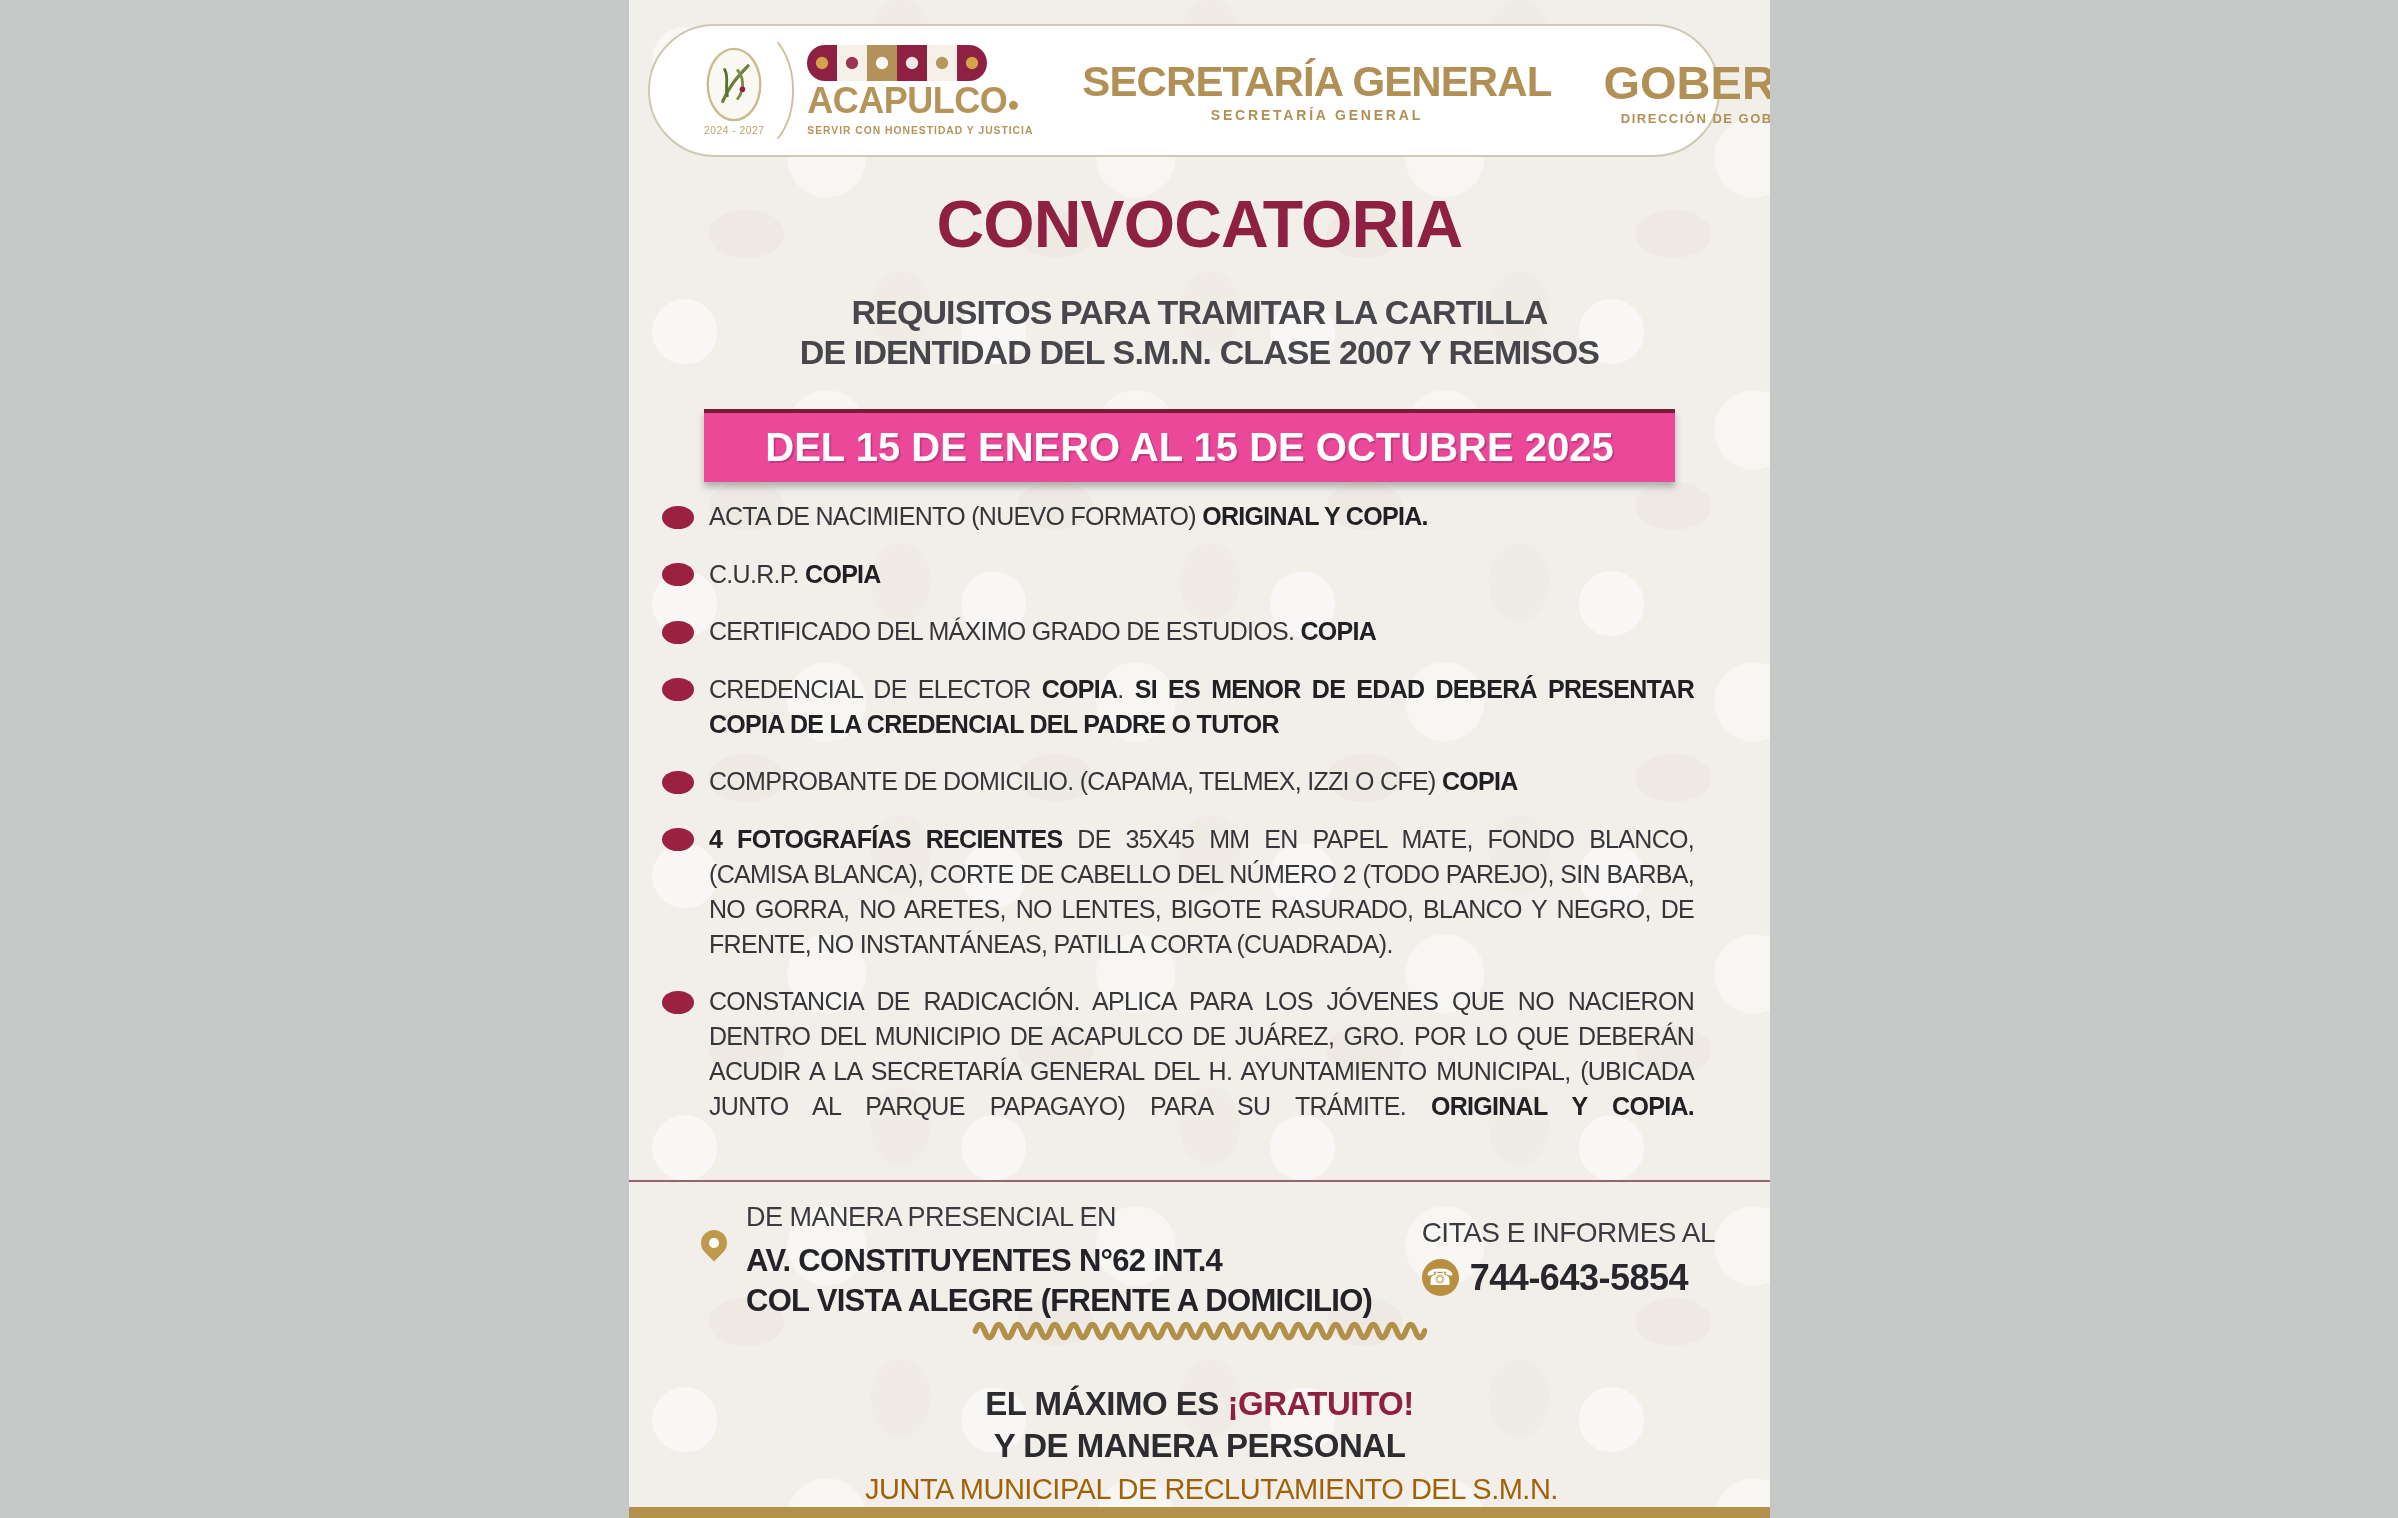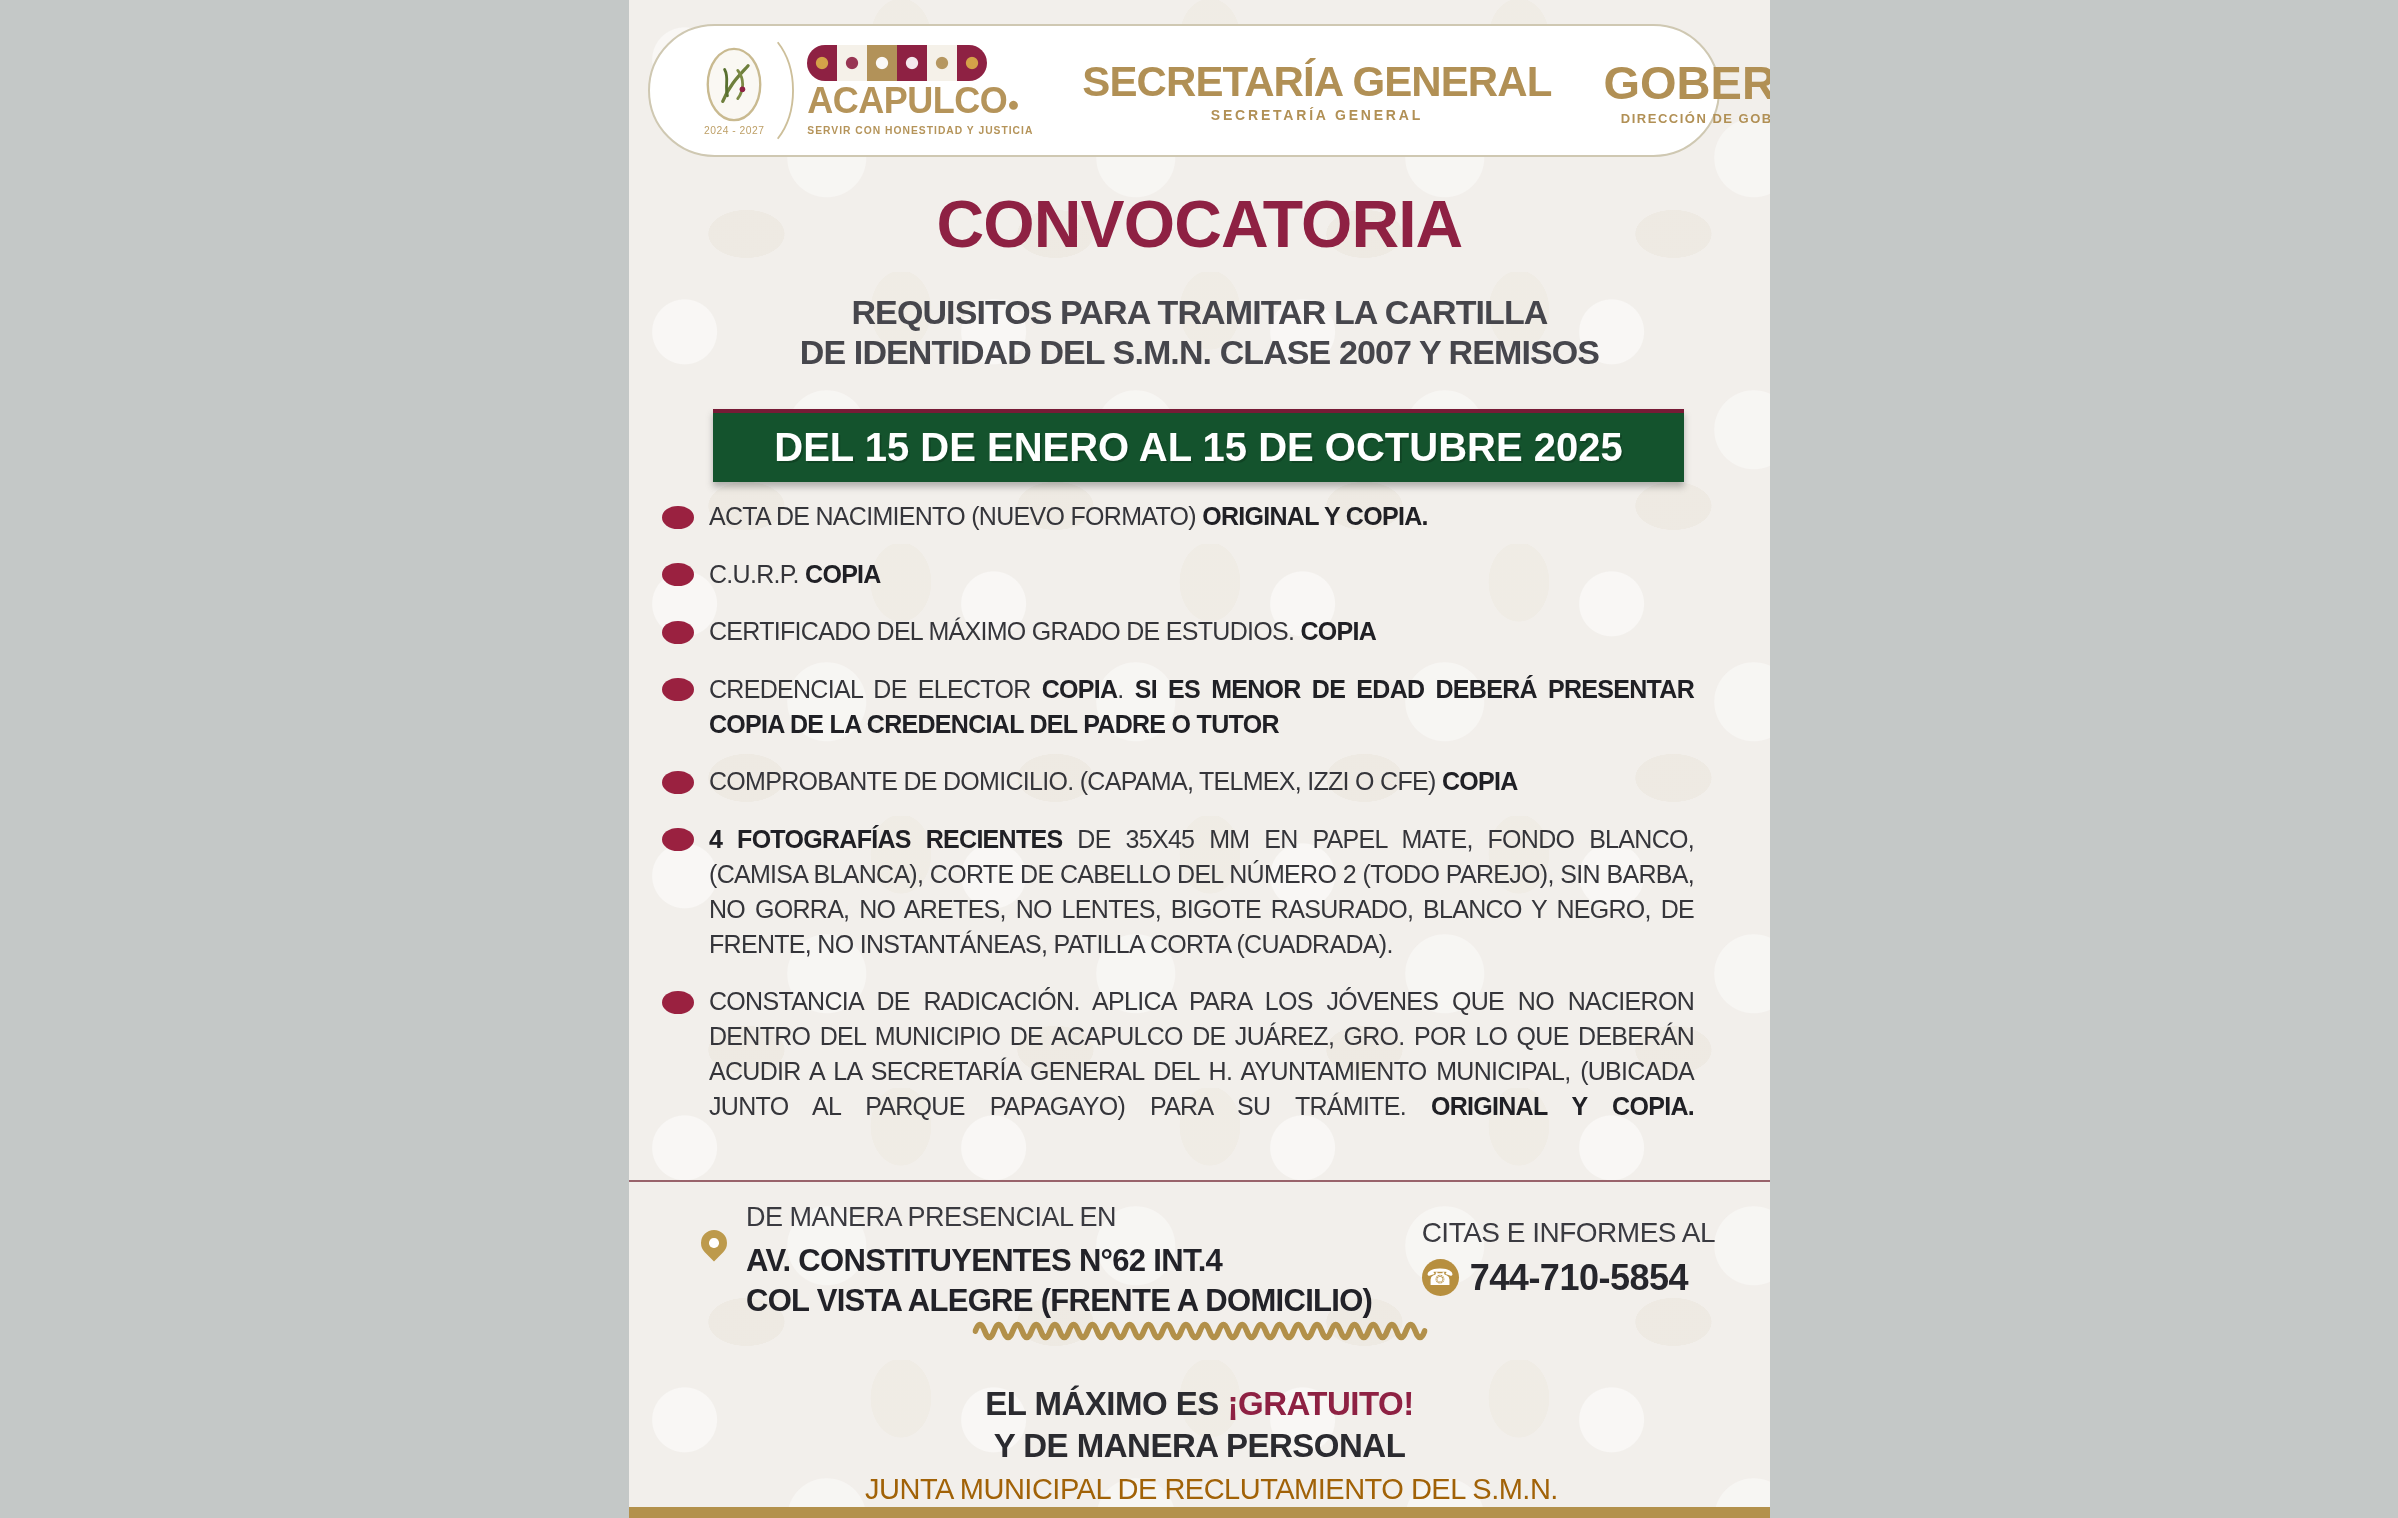--- a/index.html
+++ b/index.html
@@ -40,21 +40,21 @@
   .secretaria-sub{font-size:14px;font-weight:bold;color:#b19055;letter-spacing:2.8px;margin-top:1.9px;}
   .gobernacion-block{text-align:center;flex:0 0 auto;}
   .gobernacion-title{font-size:47px;font-weight:bold;color:#b19055;letter-spacing:0;white-space:nowrap;}
   .gobernacion-sub{font-size:13px;font-weight:bold;color:#b19055;letter-spacing:1.5px;margin-top:1.9px;white-space:nowrap;}
 
   
   .main-title{top:186px;left:0;width:100%;text-align:center;font-size:66px;font-weight:bold;
     color:#8e2143;letter-spacing:-0.9px;}
   .subtitle{top:292px;left:0;width:100%;text-align:center;font-size:34px;font-weight:bold;
     color:#46464c;line-height:40px;letter-spacing:-0.9px;}
-  .date-banner{top:409px;left:84px;width:971px;height:73px;background:#14532d;
+  .date-banner{top:409px;left:75px;width:971px;height:73px;background:#ec4899;
     border-top:4.7px solid #771b36;box-sizing:border-box;
     box-shadow:0 4.7px 6.6px rgba(60,60,60,.35);
     display:flex;align-items:center;justify-content:center;
     color:#ffffff;font-size:40px;font-weight:bold;letter-spacing:0;
     text-shadow:1.9px 1.9px 0 rgba(0,0,0,.18);}
 
   
   .req-list{top:499px;left:33px;width:1032px;}
   .req-item{display:flex;margin-bottom:22.5px;font-size:25px;line-height:35px;
     color:#35353a;letter-spacing:-0.7px;}
@@ -178,21 +178,21 @@
         <div class="loc-lines">
           <div class="l1">DE MANERA PRESENCIAL EN</div>
           <div class="l2">AV. CONSTITUYENTES N°62 INT.4</div>
           <div class="l3">COL VISTA ALEGRE (FRENTE A DOMICILIO)</div>
         </div>
       </div>
       <div class="contact-block">
         <div class="c1">CITAS E INFORMES AL</div>
         <div class="phone-row">
           <div class="phone-icon">☎</div>
-          <div class="phone-number">744-710-5854</div>
+          <div class="phone-number">744-643-5854</div>
         </div>
       </div>
     </div>
 
     <svg class="zigzag" width="455" height="32" viewBox="0 0 486 34">
       <path d="M3 17 q5 -14 10 0 q5 14 10 0 q5 -14 10 0 q5 14 10 0 q5 -14 10 0 q5 14 10 0 q5 -14 10 0 q5 14 10 0 q5 -14 10 0 q5 14 10 0 q5 -14 10 0 q5 14 10 0 q5 -14 10 0 q5 14 10 0 q5 -14 10 0 q5 14 10 0 q5 -14 10 0 q5 14 10 0 q5 -14 10 0 q5 14 10 0 q5 -14 10 0 q5 14 10 0 q5 -14 10 0 q5 14 10 0 q5 -14 10 0 q5 14 10 0 q5 -14 10 0 q5 14 10 0 q5 -14 10 0 q5 14 10 0 q5 -14 10 0 q5 14 10 0 q5 -14 10 0 q5 14 10 0 q5 -14 10 0 q5 14 10 0 q5 -14 10 0 q5 14 10 0 q5 -14 10 0 q5 14 10 0 q5 -14 10 0 q5 14 10 0 q5 -14 10 0 q5 14 10 0 q5 -14 10 0 q5 14 10 0 q5 -14 10 0 q5 14 10 0" stroke="#b2904a" stroke-width="6" fill="none" stroke-linecap="round"></path>
     </svg>
 
     <div class="gratuito">
       <div><span>EL MÁXIMO ES </span><span class="hl">¡GRATUITO!</span></div>

